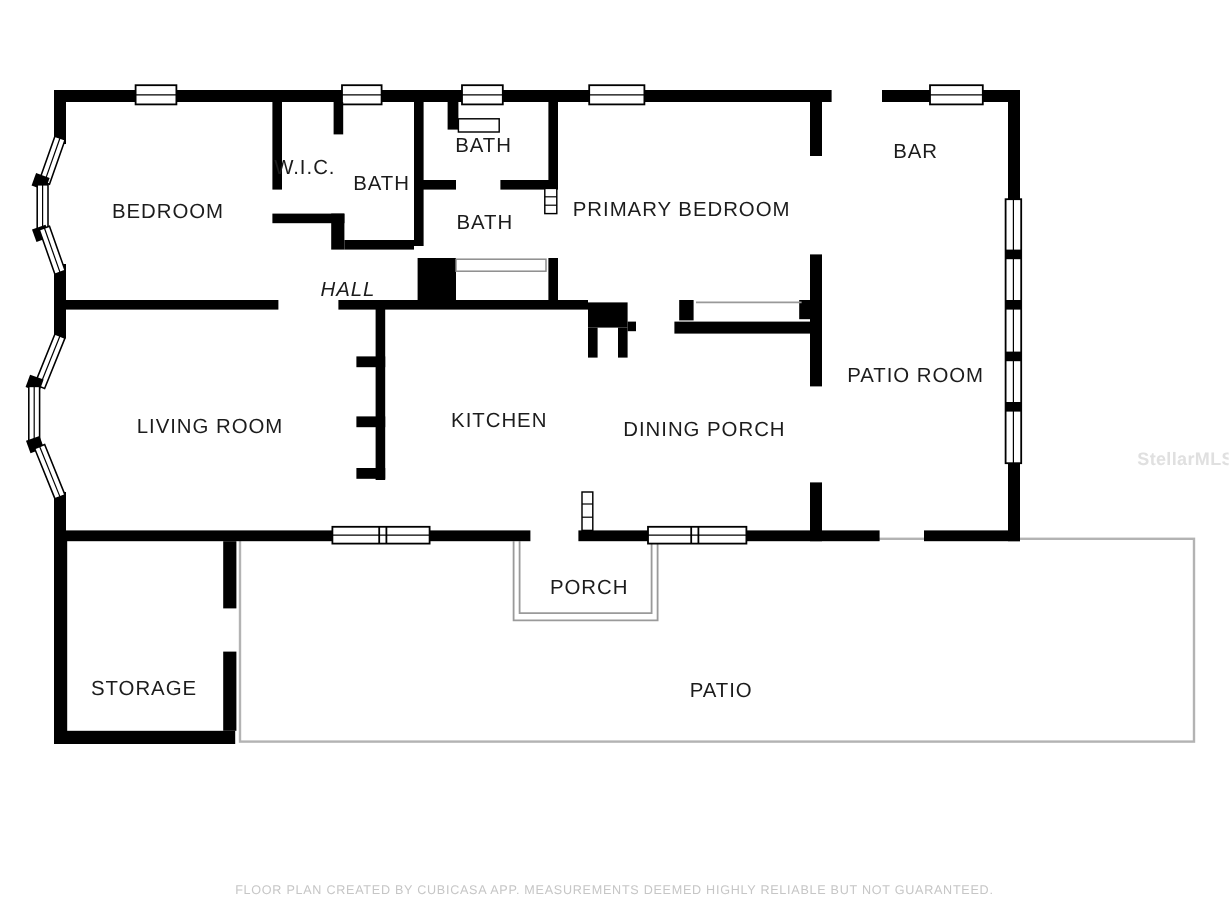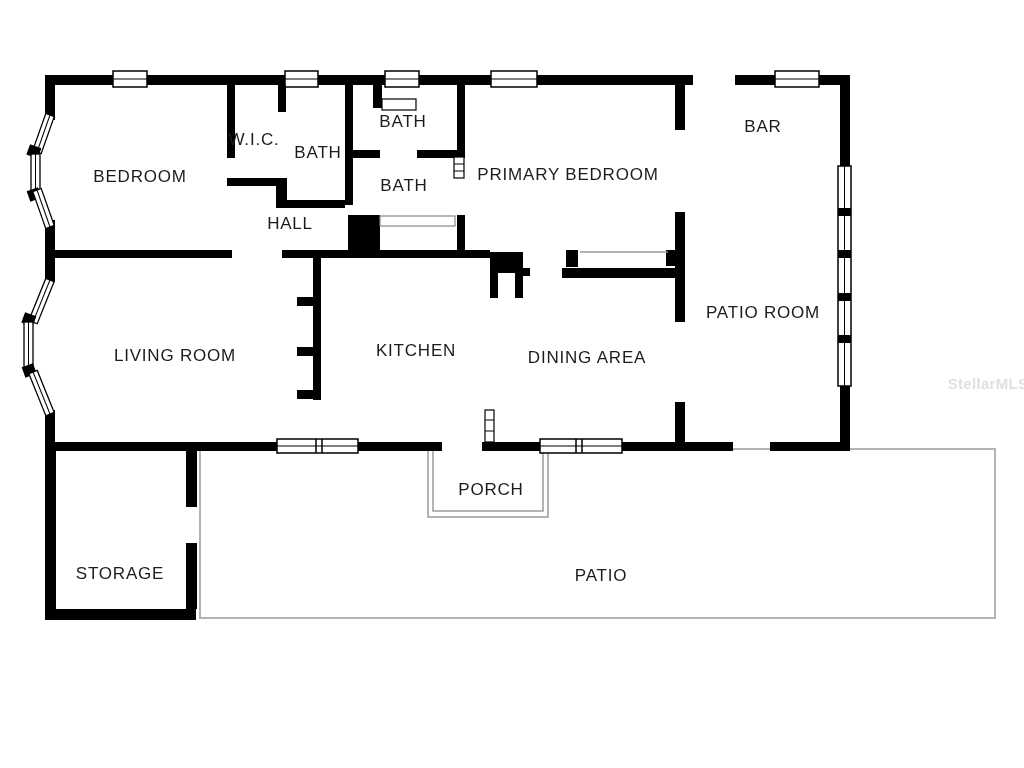--- a/index.html
+++ b/index.html
@@ -193,28 +193,29 @@
       <line x1="485" y1="431" x2="494" y2="431" stroke="#000000" stroke-width="1"></line>
     </g>
   </svg>
 
   <div id="room-labels">
       <div class="room-label" style="left: 140px; top: 177px;">BEDROOM</div>
       <div class="room-label" style="left: 254px; top: 140px;">W.I.C.</div>
       <div class="room-label" style="left: 318px; top: 153px;">BATH</div>
       <div class="room-label" style="left: 403px; top: 122px;">BATH</div>
       <div class="room-label" style="left: 404px; top: 186px;">BATH</div>
-      <div class="room-label" style="left: 290px; top: 224px;">HALL</div>
+      <div class="room-label" style="left: 290px; top: 242px; font-style: italic;">HALL</div>
       <div class="room-label" style="left: 568px; top: 175px;">PRIMARY BEDROOM</div>
       <div class="room-label" style="left: 763px; top: 127px;">BAR</div>
       <div class="room-label" style="left: 175px; top: 356px;">LIVING ROOM</div>
       <div class="room-label" style="left: 404px; top: 351px; margin-left: 12px;">KITCHEN</div>
-      <div class="room-label" style="left: 587px; top: 358px;">DINING AREA</div>
+      <div class="room-label" style="left: 587px; top: 358px;">DINING PORCH</div>
       <div class="room-label" style="left: 763px; top: 313px;">PATIO ROOM</div>
       <div class="room-label" style="left: 120px; top: 534px; margin-top: 40px;">STORAGE</div>
       <div class="room-label" style="left: 491px; top: 490px;">PORCH</div>
       <div class="room-label" style="left: 601px; top: 576px;">PATIO</div>
     </div>
 
   <div id="watermark">StellarMLS</div>
 
+  <div id="disclaimer">FLOOR PLAN CREATED BY CUBICASA APP. MEASUREMENTS DEEMED HIGHLY RELIABLE BUT NOT GUARANTEED.</div>
 
 </div>
 
 </body></html>

